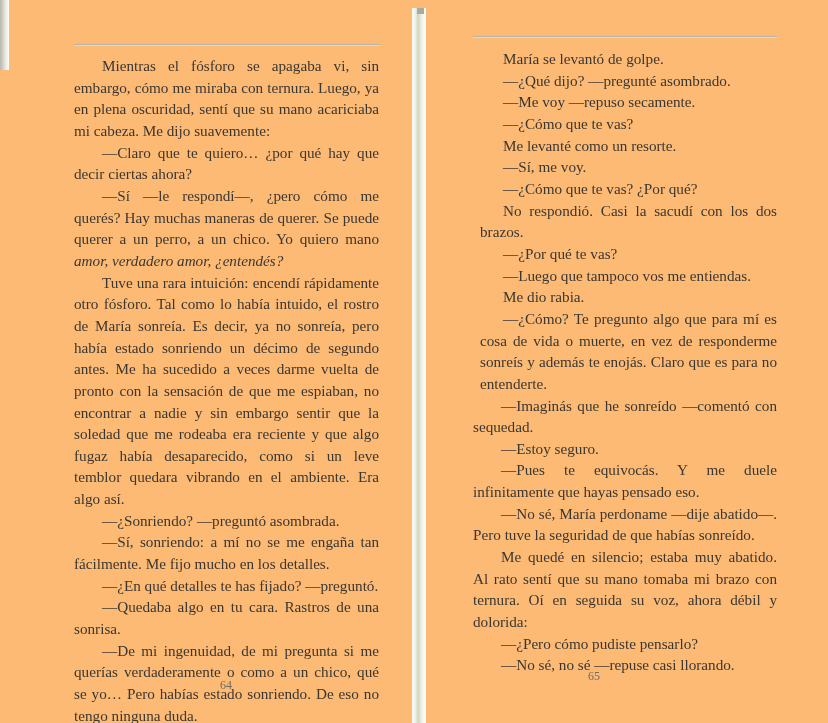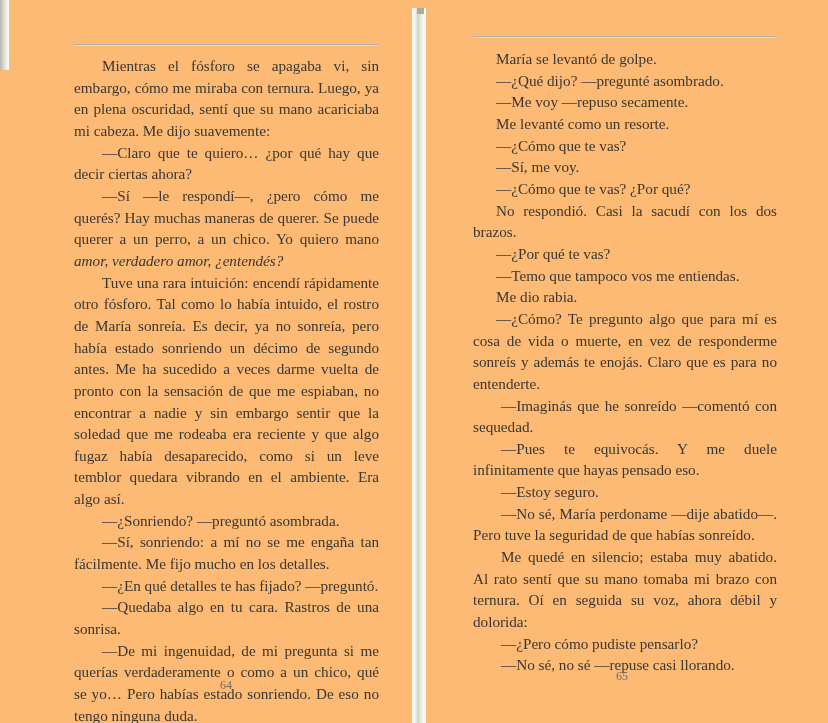--- a/index.html
+++ b/index.html
@@ -60,33 +60,33 @@
     text-align: justify;
     hyphens: manual;
   }
   .page-left .text { top: 55px; width: 305px; }
   .page-right .text { top: 48px; width: 304px; }
 
   .text p {
     margin: 0;
     text-indent: 28px;
   }
-  .text p.noindent { text-indent: 23px; }
+  .text p.noindent { text-indent: 23px; margin-left: 7px; }
   .text p.last-left { text-align-last: left; }
   em { font-style: italic; }
 
   .folio {
     position: absolute;
     font-size: 12px;
     color: #6f6c66;
     width: 40px;
     text-align: center;
   }
   .folio-left { left: 206px; top: 678px; }
-  .folio-right { left: 602px; top: 669px; }
+  .folio-right { left: 574px; top: 669px; }
 </style>
 </head>
 <body>
 
 <div class="spread">
   <div class="edge-left"></div>
   <div class="gutter"></div>
   <div class="gutter-top"></div>
 
   <div class="page page-left">
@@ -104,32 +104,32 @@
     </div>
   </div>
   <div class="folio folio-left">64</div>
 
   <div class="page page-right">
     <div class="rule"></div>
     <div class="text">
       <p class="noindent last-left">María se levantó de golpe.</p>
       <p class="noindent last-left">—¿Qué dijo? —pregunté asombrado.</p>
       <p class="noindent last-left">—Me voy —repuso secamente.</p>
+      <p class="noindent last-left">—¿Cómo que te vas?</p>
       <p class="noindent last-left">Me levanté como un resorte.</p>
-      <p class="noindent last-left">—¿Cómo que te vas?</p>
       <p class="noindent last-left">—Sí, me voy.</p>
       <p class="noindent last-left">—¿Cómo que te vas? ¿Por qué?</p>
       <p class="noindent last-left">No respondió. Casi la sacudí con los dos brazos.</p>
       <p class="noindent last-left">—¿Por qué te vas?</p>
-      <p class="noindent last-left">—Temo que tampoco vos me entiendas.</p>
+      <p class="noindent last-left">—Luego que tampoco vos me entiendas.</p>
       <p class="noindent last-left">Me dio rabia.</p>
       <p class="noindent last-left">—¿Cómo? Te pregunto algo que para mí es co­sa de vida o muerte, en vez de responderme sonreís y además te enojás. Claro que es para no entenderte.</p>
       <p class="last-left">—Imaginás que he sonreído —comentó con se­quedad.</p>
+      <p class="last-left">—Estoy seguro.</p>
       <p class="last-left">—Pues te equivocás. Y me duele infinitamente que hayas pensado eso.</p>
-      <p class="last-left">—Estoy seguro.</p>
       <p class="last-left">—No sé, María perdoname —dije abatido—. Pero tuve la seguridad de que habías sonreído.</p>
       <p class="last-left">Me quedé en silencio; estaba muy abatido. Al ra­to sentí que su mano tomaba mi brazo con ternura. Oí en seguida su voz, ahora débil y dolorida:</p>
       <p class="last-left">—¿Pero cómo pudiste pensarlo?</p>
       <p class="last-left">—No sé, no sé —repuse casi llorando.</p>
 
     </div>
   </div>
   <div class="folio folio-right">65</div>
 </div>
 

